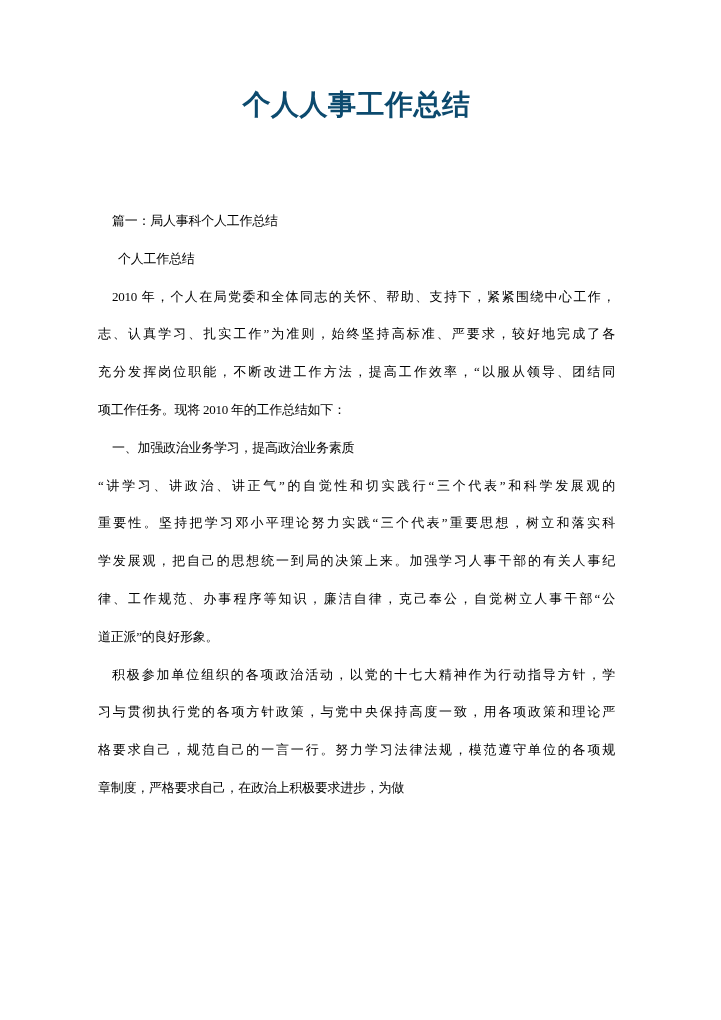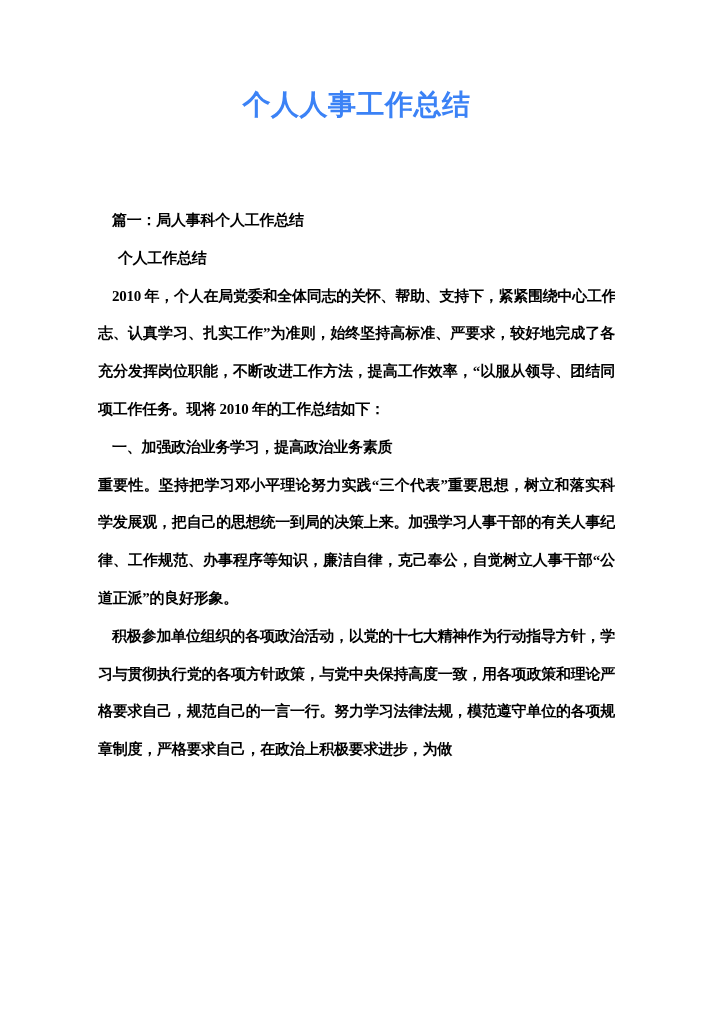--- a/index.html
+++ b/index.html
@@ -26,49 +26,49 @@
     font-weight: 700;
     letter-spacing: 0.5px;
     color: #e60000; 
   }
   .content {
     margin-top: 80px;
   }
   .ln {
     height: 37.8px;
     line-height: 37.8px;
-    font-size: 15px;
+    font-size: 13px;
     letter-spacing: -0.25px;
     white-space: nowrap;
     overflow: hidden;
     text-align: left;
-    font-weight: bold;
   }
   .j {
     text-align: justify;
     text-align-last: justify;
     text-justify: inter-character;
   }
   .ind   { text-indent: 14px; }
   .ind-s { text-indent: 6px; margin-left: 14px; }
 </style>
 </head>
 <body>
 
 <div class="page" style="background: rgb(255, 255, 255); color: rgb(0, 0, 0);">
-  <h1 class="title" style="color: #3b82f6;">个人人事工作总结</h1>
+  <h1 class="title" style="color: #0c4a6e;">个人人事工作总结</h1>
 
   <div class="content">
     <div class="ln ind">篇一：局人事科个人工作总结</div>
     <div class="ln ind-s">个人工作总结</div>
     <div class="ln ind j">2010 年，个人在局党委和全体同志的关怀、帮助、支持下，紧紧围绕中心工作，</div>
     <div class="ln j">志、认真学习、扎实工作”为准则，始终坚持高标准、严要求，较好地完成了各</div>
     <div class="ln j">充分发挥岗位职能，不断改进工作方法，提高工作效率，“以服从领导、团结同</div>
     <div class="ln">项工作任务。现将 2010 年的工作总结如下：</div>
     <div class="ln ind">一、加强政治业务学习，提高政治业务素质</div>
+    <div class="ln j">“讲学习、讲政治、讲正气”的自觉性和切实践行“三个代表”和科学发展观的</div>
     <div class="ln j">重要性。坚持把学习邓小平理论努力实践“三个代表”重要思想，树立和落实科</div>
     <div class="ln j">学发展观，把自己的思想统一到局的决策上来。加强学习人事干部的有关人事纪</div>
     <div class="ln j">律、工作规范、办事程序等知识，廉洁自律，克己奉公，自觉树立人事干部“公</div>
     <div class="ln">道正派”的良好形象。</div>
     <div class="ln ind j">积极参加单位组织的各项政治活动，以党的十七大精神作为行动指导方针，学</div>
     <div class="ln j">习与贯彻执行党的各项方针政策，与党中央保持高度一致，用各项政策和理论严</div>
     <div class="ln j">格要求自己，规范自己的一言一行。努力学习法律法规，模范遵守单位的各项规</div>
     <div class="ln">章制度，严格要求自己，在政治上积极要求进步，为做</div>
   </div>
 </div>

